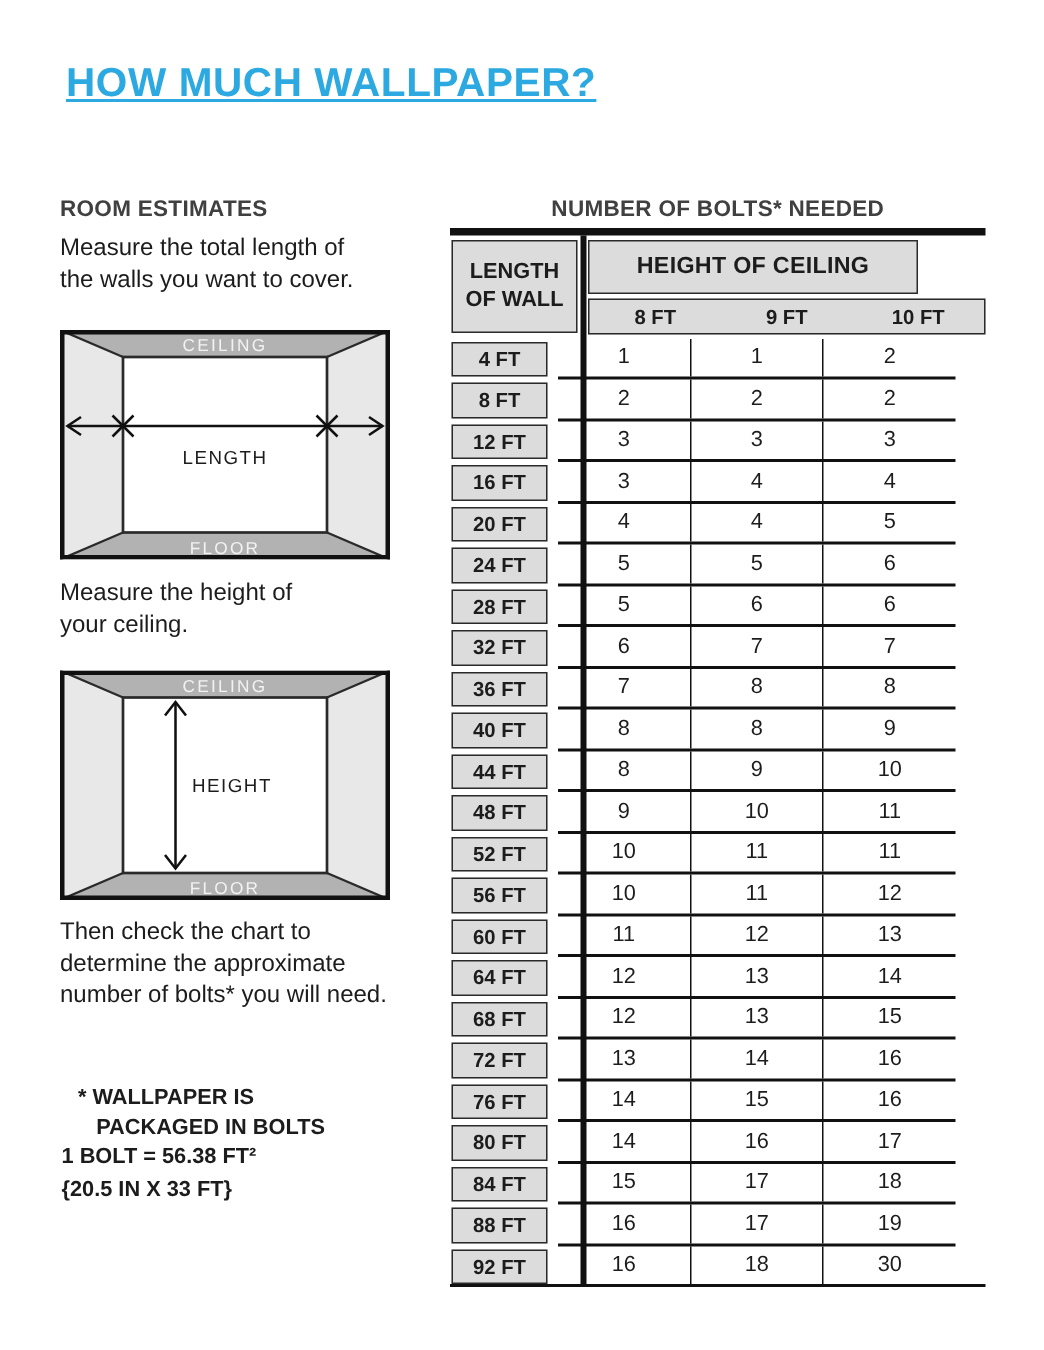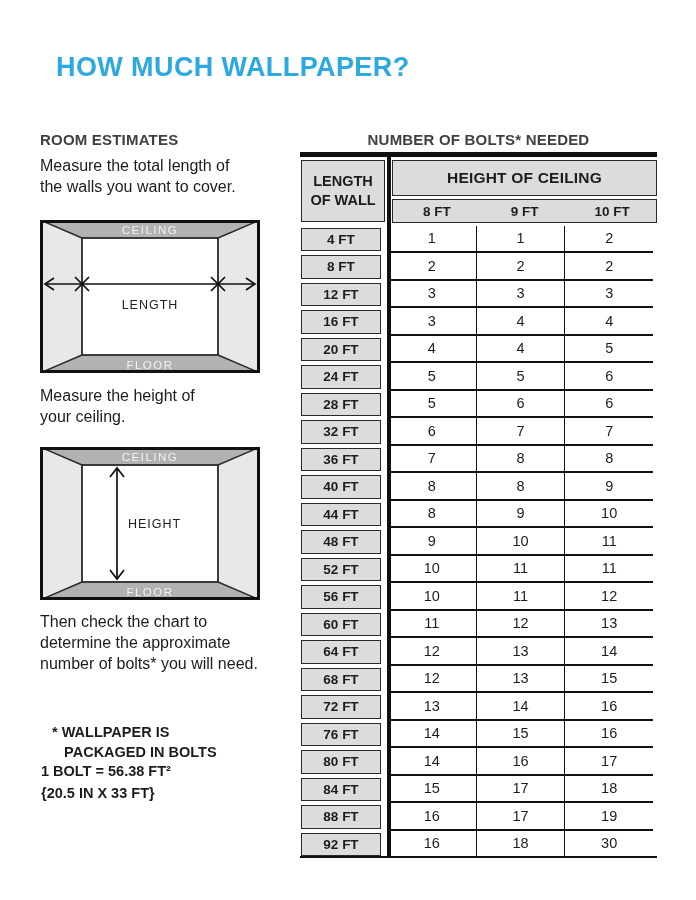--- a/index.html
+++ b/index.html
@@ -7,23 +7,24 @@
   .page {
     position: relative;
     width: 696px; height: 900px;
     background: #ffffff;
     font-family: "Liberation Sans", sans-serif;
     color: #1c1c1c;
     overflow: hidden;
   }
 
   .title {
-    position: absolute; left: 40px; top: 36px; margin: 16px;
+    position: absolute; left: 40px; top: 36px; margin: 4px;
     font-size: 27px; font-weight: bold; letter-spacing: 0.4px;
     color: #2BA9E0;
+    text-decoration: underline;
   }
 
   .sec-heading {
     position: absolute; margin: 0;
     font-size: 15px; font-weight: bold; letter-spacing: 0.2px;
     color: #404040;
   }
   #room-heading { left: 40px; top: 131px; }
   #table-heading { left: 300px; top: 131px; width: 357px; text-align: center; }
 
@@ -69,37 +70,37 @@
     display: flex; align-items: center; justify-content: center;
     font-weight: bold; text-align: center;
   }
   .corner-cell {
     position: absolute; left: 1px; top: 8px;
     width: 84px; height: 62px;
     font-size: 14.5px; line-height: 1.3; white-space: pre-line;
   }
   .group-cell {
     position: absolute; left: 92px; top: 8px;
-    width: 265px; height: 36px;
+    width: 220px; height: 36px;
     font-size: 15.5px; letter-spacing: 0.2px;
   }
   .subhead-row {
     position: absolute; left: 92px; top: 47px;
     width: 265px; height: 24px;
     background: #DCDCDC; border: 1.2px solid #2a2a2a;
     display: flex;
   }
   .subhead-row span {
     flex: 1; display: flex; align-items: center; justify-content: center;
     font-weight: bold; font-size: 13.5px;
   }
   .data-rows { position: absolute; left: 0; top: 73.5px; width: 357px; }
   .trow { display: flex; height: 27.5px; }
   .lbl {
-    width: 80px; height: 23.5px; margin: 2px 0 0 1px;
+    width: 64px; height: 23.5px; margin: 2px 0 0 1px;
     background: #DCDCDC; border: 1.2px solid #2a2a2a;
     display: flex; align-items: center; justify-content: center;
     font-weight: bold; font-size: 13.5px;
   }
   .cells {
     width: 265px; margin-left: 7px; display: flex;
     border-bottom: 2px solid #111;
   }
   .cell {
     flex: 1; display: flex; align-items: center; justify-content: center;

